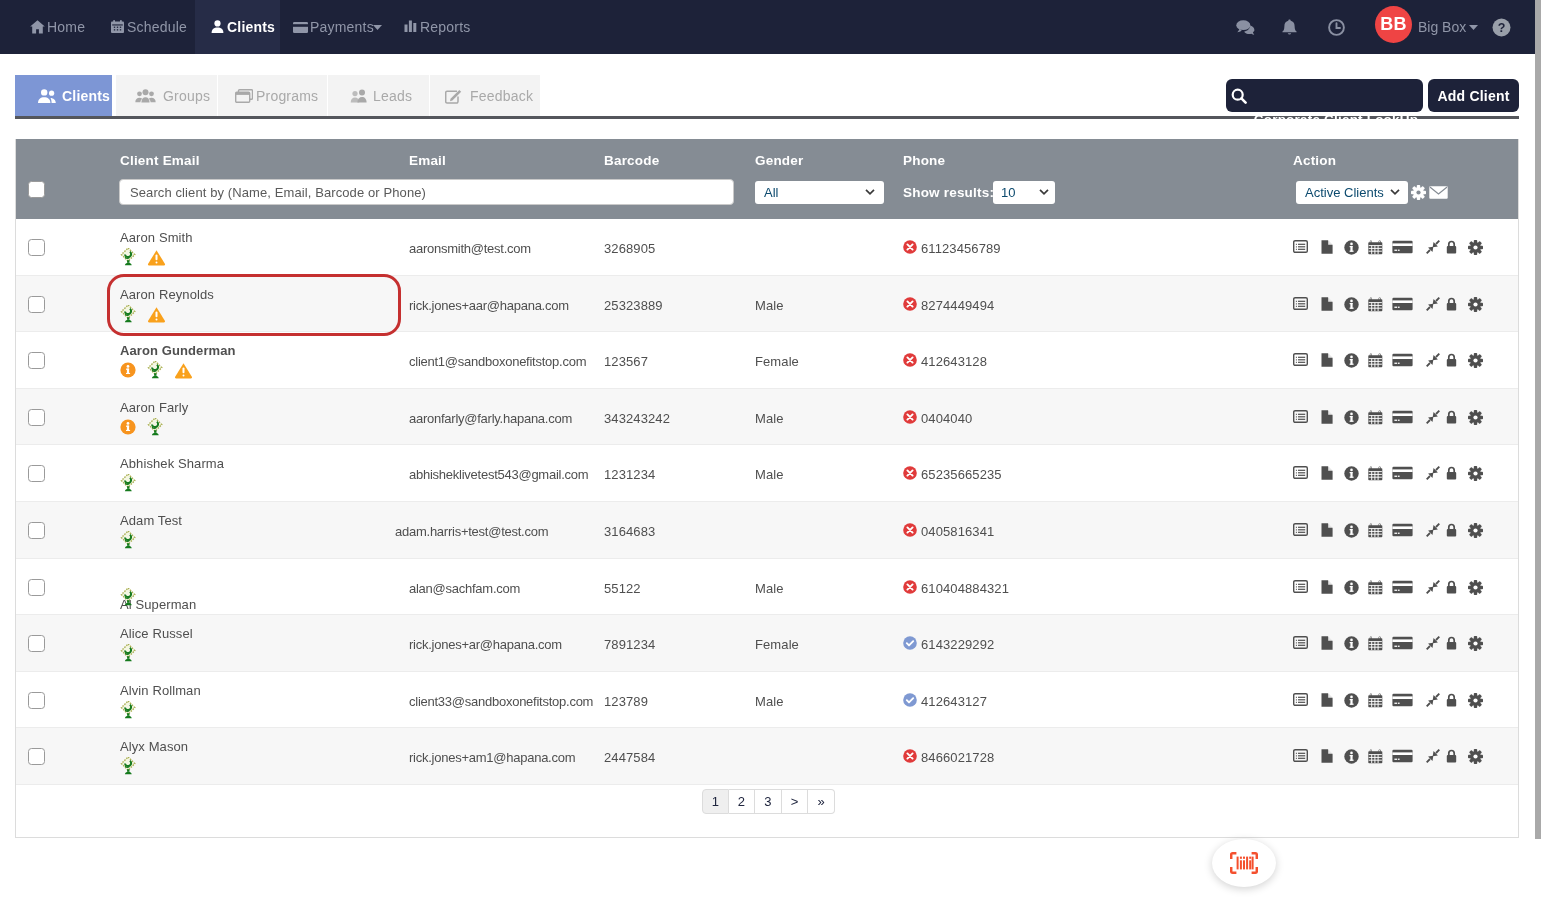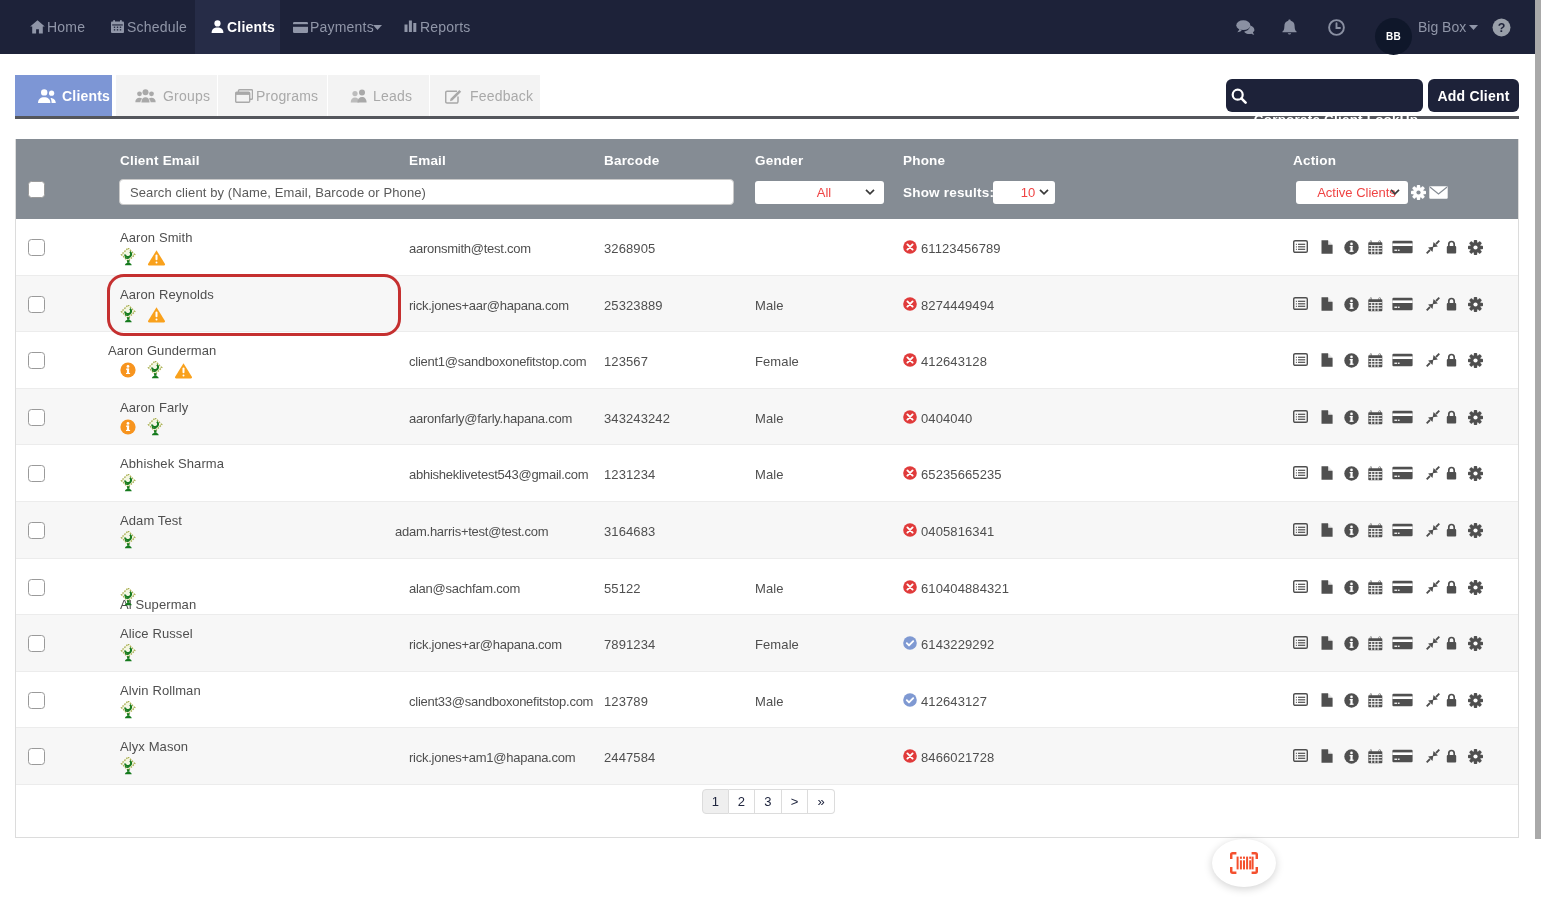--- a/index.html
+++ b/index.html
@@ -1,18 +1,18 @@
 <!DOCTYPE html>
 <html><head><meta charset="utf-8"><style>
 *{margin:0;padding:0;box-sizing:border-box;font-family:"Liberation Sans",sans-serif;}
 html,body{width:1541px;height:911px;overflow:hidden;background:#fff;}
 .abs{position:absolute;}
 svg{display:block;}
 .hlbl{font-weight:bold;color:#fff;font-size:13.5px;letter-spacing:.2px;}
-.sel{position:absolute;background:#fff;border-radius:3px;display:flex;align-items:center;color:#ef4444;font-size:13px;justify-content:center;}
+.sel{position:absolute;background:#fff;border-radius:3px;display:flex;align-items:center;color:#0c4a6e;font-size:13px;}
 .cell{position:absolute;color:#4f4f4f;font-size:13px;letter-spacing:.1px;}
 .cb{position:absolute;width:17px;height:17px;background:#fff;border:1.6px solid #9a9a9a;border-radius:3.5px;}
 </style></head><body style="position:relative;">
 <div class="abs" style="left:0;top:0;width:1535px;height:54px;background:#1d2239;"></div>
 <div class="abs" style="left:30px;top:20px;">
     <svg width="15" height="14" viewBox="0 0 15 14" style="">
       <path d="M7.5 0.3 L14.8 6.6 H12.8 V13.5 H8.9 V9.3 H6.1 V13.5 H2.2 V6.6 H0.2 Z" fill="#9096a8"></path>
     </svg>
   </div>
 <div class="abs" style="left:47px;top:19px;color:#9096a8;font-size:14px;font-weight:normal;letter-spacing:.2px;">Home</div>
@@ -73,21 +73,21 @@
       <path d="M7.5 0.5 C8.2 0.5 8.7 1 8.7 1.7 C11.2 2.3 12.6 4.3 12.6 6.9 C12.6 10.6 13.6 11.7 14.6 12.5 L14.6 13.3 H0.4 L0.4 12.5 C1.4 11.7 2.4 10.6 2.4 6.9 C2.4 4.3 3.8 2.3 6.3 1.7 C6.3 1 6.8 0.5 7.5 0.5 Z" fill="#8a90a2"></path>
       <path d="M5.8 14.2 a1.8 1.8 0 0 0 3.4 0 Z" fill="#8a90a2"></path>
     </svg>
   </div>
 <div class="abs" style="left:1328px;top:19px;">
     <svg width="17" height="17" viewBox="0 0 17 17" style="">
       <circle cx="8.5" cy="8.5" r="7.4" fill="none" stroke="#8a90a2" stroke-width="1.9"></circle>
       <path d="M8.5 4.2 V9 H12" stroke="#8a90a2" stroke-width="1.9" fill="none" stroke-linecap="round"></path>
     </svg>
   </div>
-<div class="abs" style="left:1375px;top:18px;width:37px;height:37px;border-radius:50%;background:#0f172a;color:#fff;font-weight:bold;font-size:10px;display:flex;align-items:center;justify-content:center;letter-spacing:.3px;">BB</div>
+<div class="abs" style="left:1375px;top:6px;width:37px;height:37px;border-radius:50%;background:#ef4444;color:#fff;font-weight:bold;font-size:18px;display:flex;align-items:center;justify-content:center;letter-spacing:.3px;">BB</div>
 <div class="abs" style="left:1418px;top:19px;color:#9096a8;font-size:14px;">Big Box</div>
 <div class="abs" style="left:1469px;top:25px;">
     <svg width="9" height="5" viewBox="0 0 9 5" style="">
       <path d="M0 0 H9 L4.5 5 Z" fill="#9096a8"></path>
     </svg>
   </div>
 <div class="abs" style="left:1492px;top:18px;">
     <svg width="19" height="19" viewBox="0 0 19 19" style="">
       <circle cx="9.5" cy="9.5" r="9" fill="#999fa9"></circle>
       <text x="9.5" y="13.6" text-anchor="middle" font-family="Liberation Sans" font-size="12.5" font-weight="bold" fill="#1d2239">?</text>
@@ -435,21 +435,21 @@
         <rect x="-1.7" y="-7.5" width="3.4" height="3.2" rx="0.8" fill="#4f4f4f" transform="rotate(225)"></rect>
         <rect x="-1.7" y="-7.5" width="3.4" height="3.2" rx="0.8" fill="#4f4f4f" transform="rotate(270)"></rect>
         <rect x="-1.7" y="-7.5" width="3.4" height="3.2" rx="0.8" fill="#4f4f4f" transform="rotate(315)"></rect>
         <circle r="5.4" fill="#4f4f4f"></circle>
         <circle r="2.1" fill="#fff"></circle>
       </g>
     </svg>
   </div>
 <div class="abs" style="left:16px;top:332.2px;width:1502px;height:56.6px;background:#fff;border-bottom:1px solid #ececec;"></div>
 <div class="cb" style="left:28px;top:352.2px;"></div>
-<div class="cell" style="left:108px;top:343.2px;">Aaron Gunderman</div>
+<div class="cell" style="left:120px;top:343.2px;font-weight:bold;">Aaron Gunderman</div>
 <div class="abs" style="left:120px;top:362.2px;">
     <svg width="16" height="16" viewBox="0 0 16 16" style="">
       <circle cx="8" cy="8" r="7.6" fill="#f7941e"></circle>
       <circle cx="8" cy="4.4" r="1.4" fill="#fff"></circle>
       <rect x="6.9" y="6.6" width="2.2" height="5.4" fill="#fff"></rect>
       <rect x="6" y="6.6" width="3.1" height="1.2" fill="#fff"></rect>
       <rect x="6" y="10.9" width="4.1" height="1.1" fill="#fff"></rect>
     </svg>
   </div>
 <div class="abs" style="left:147px;top:361.2px;">

